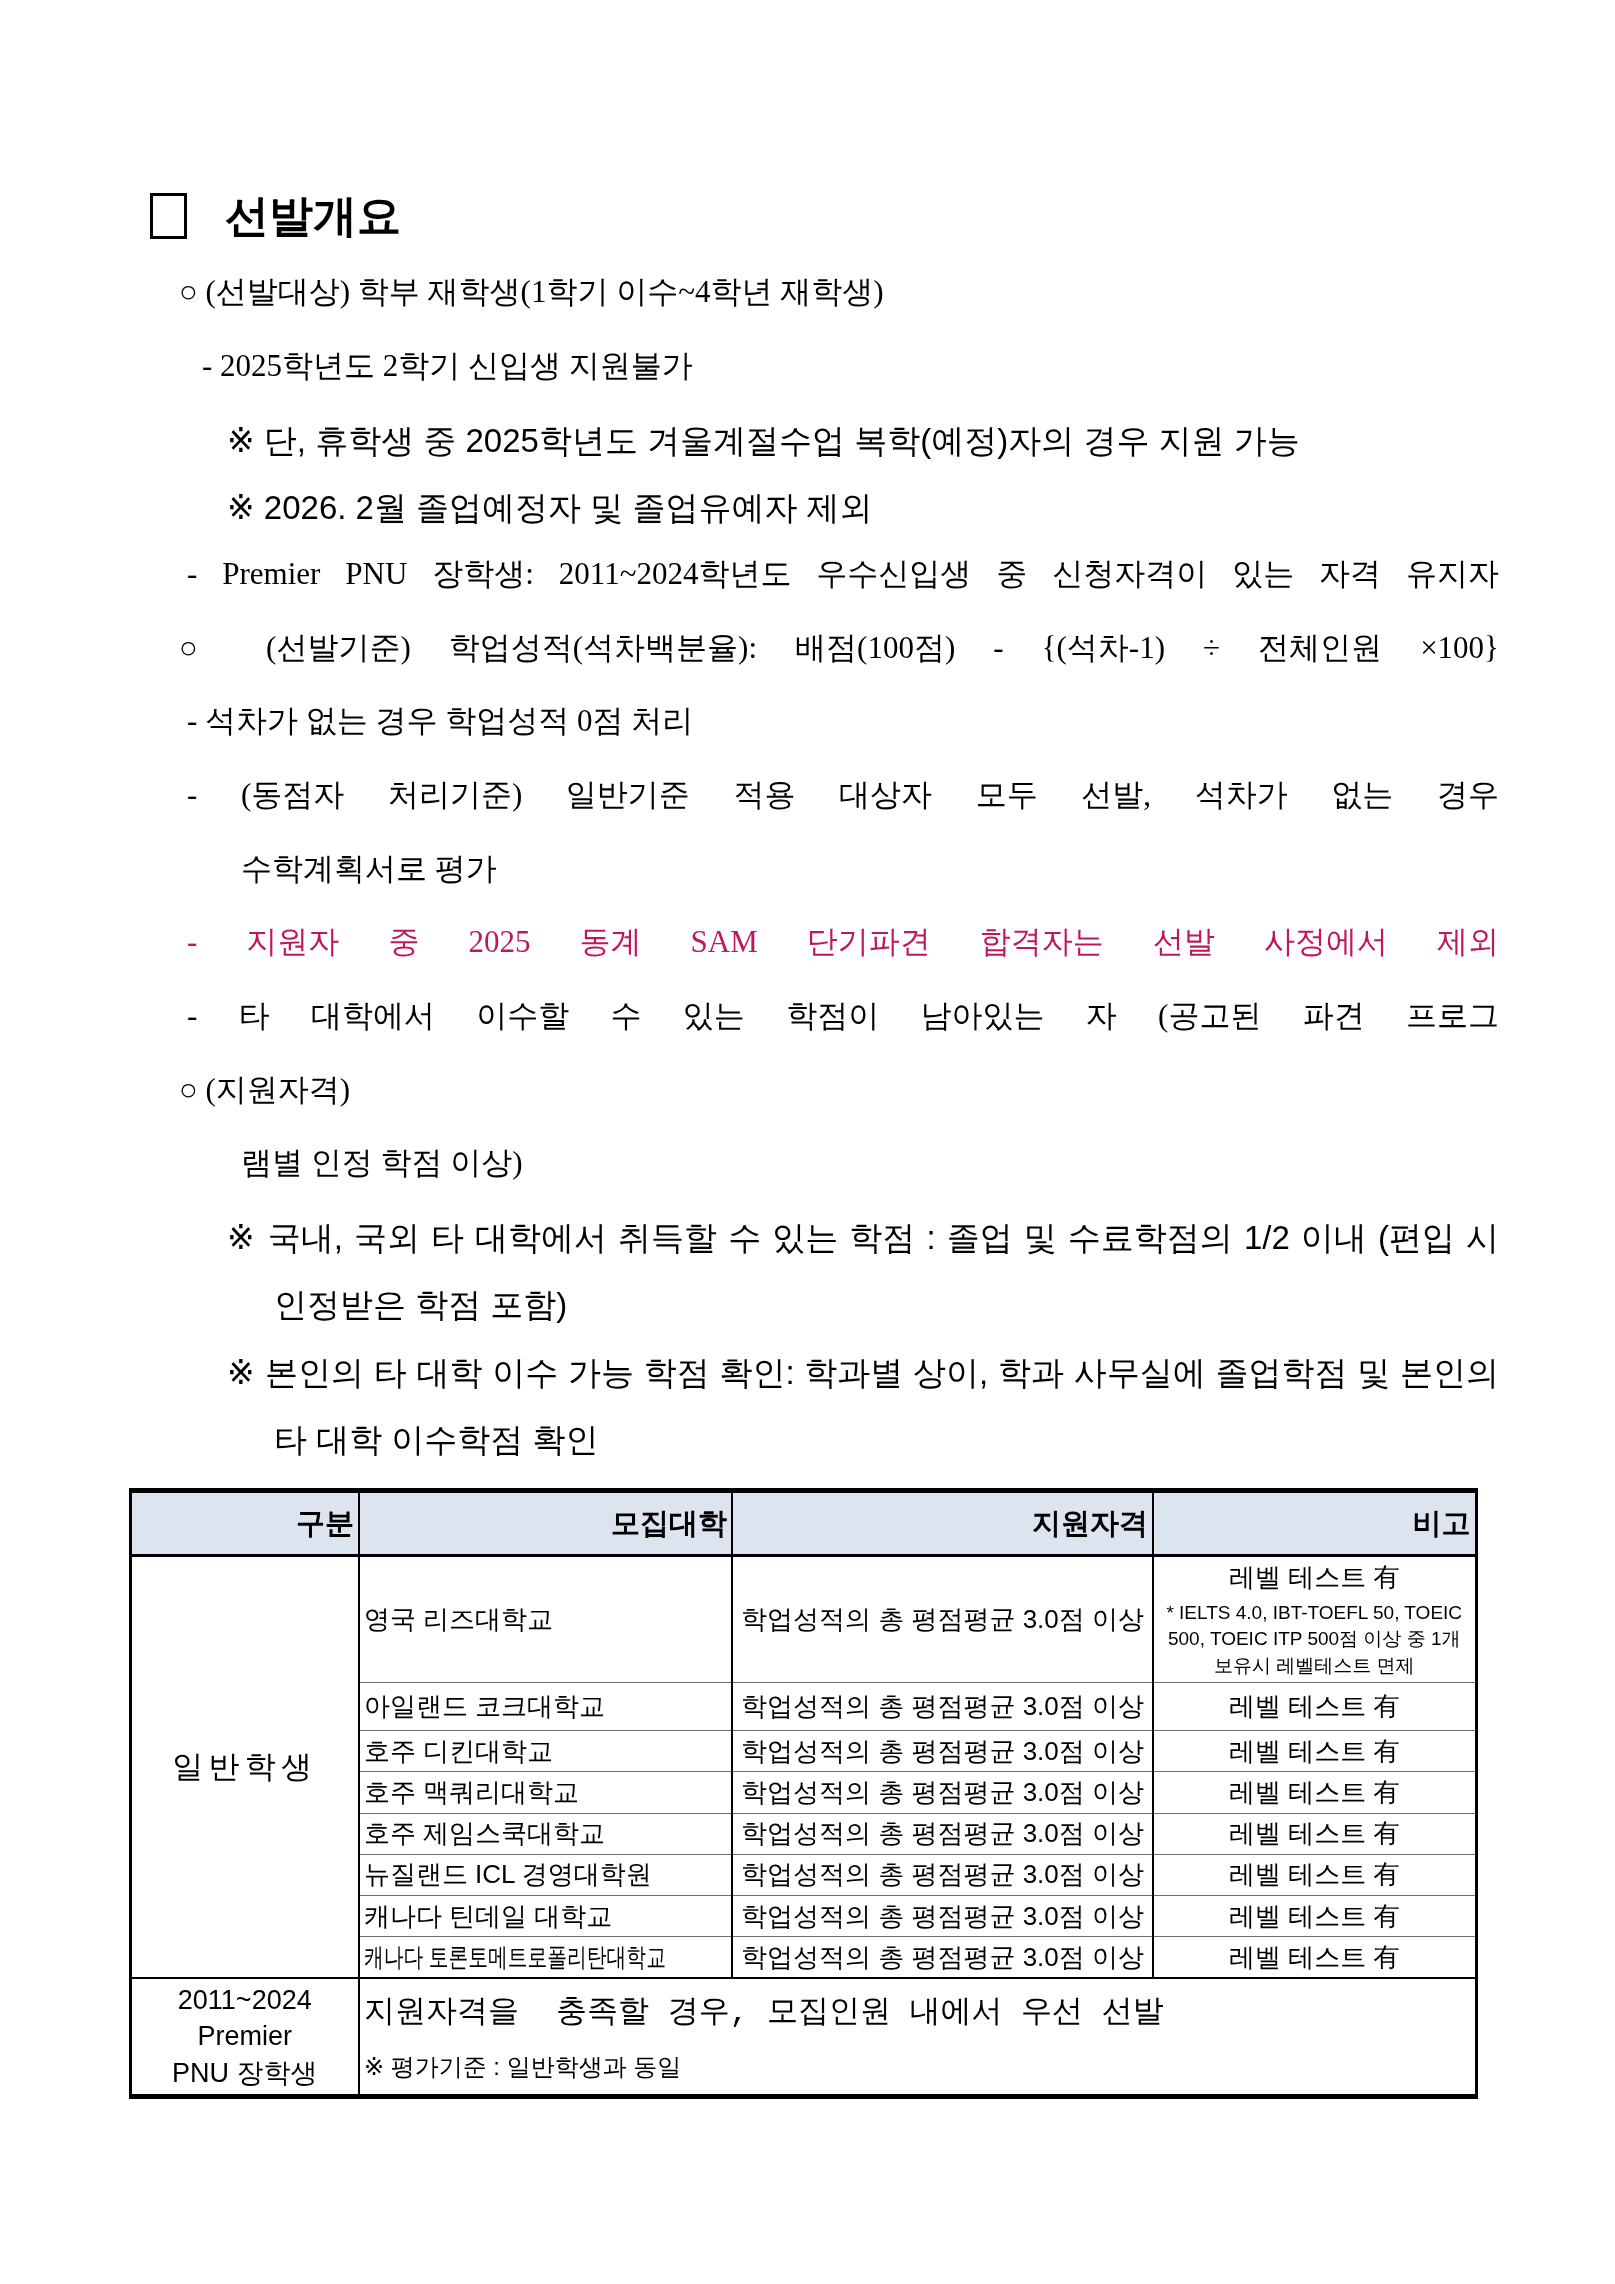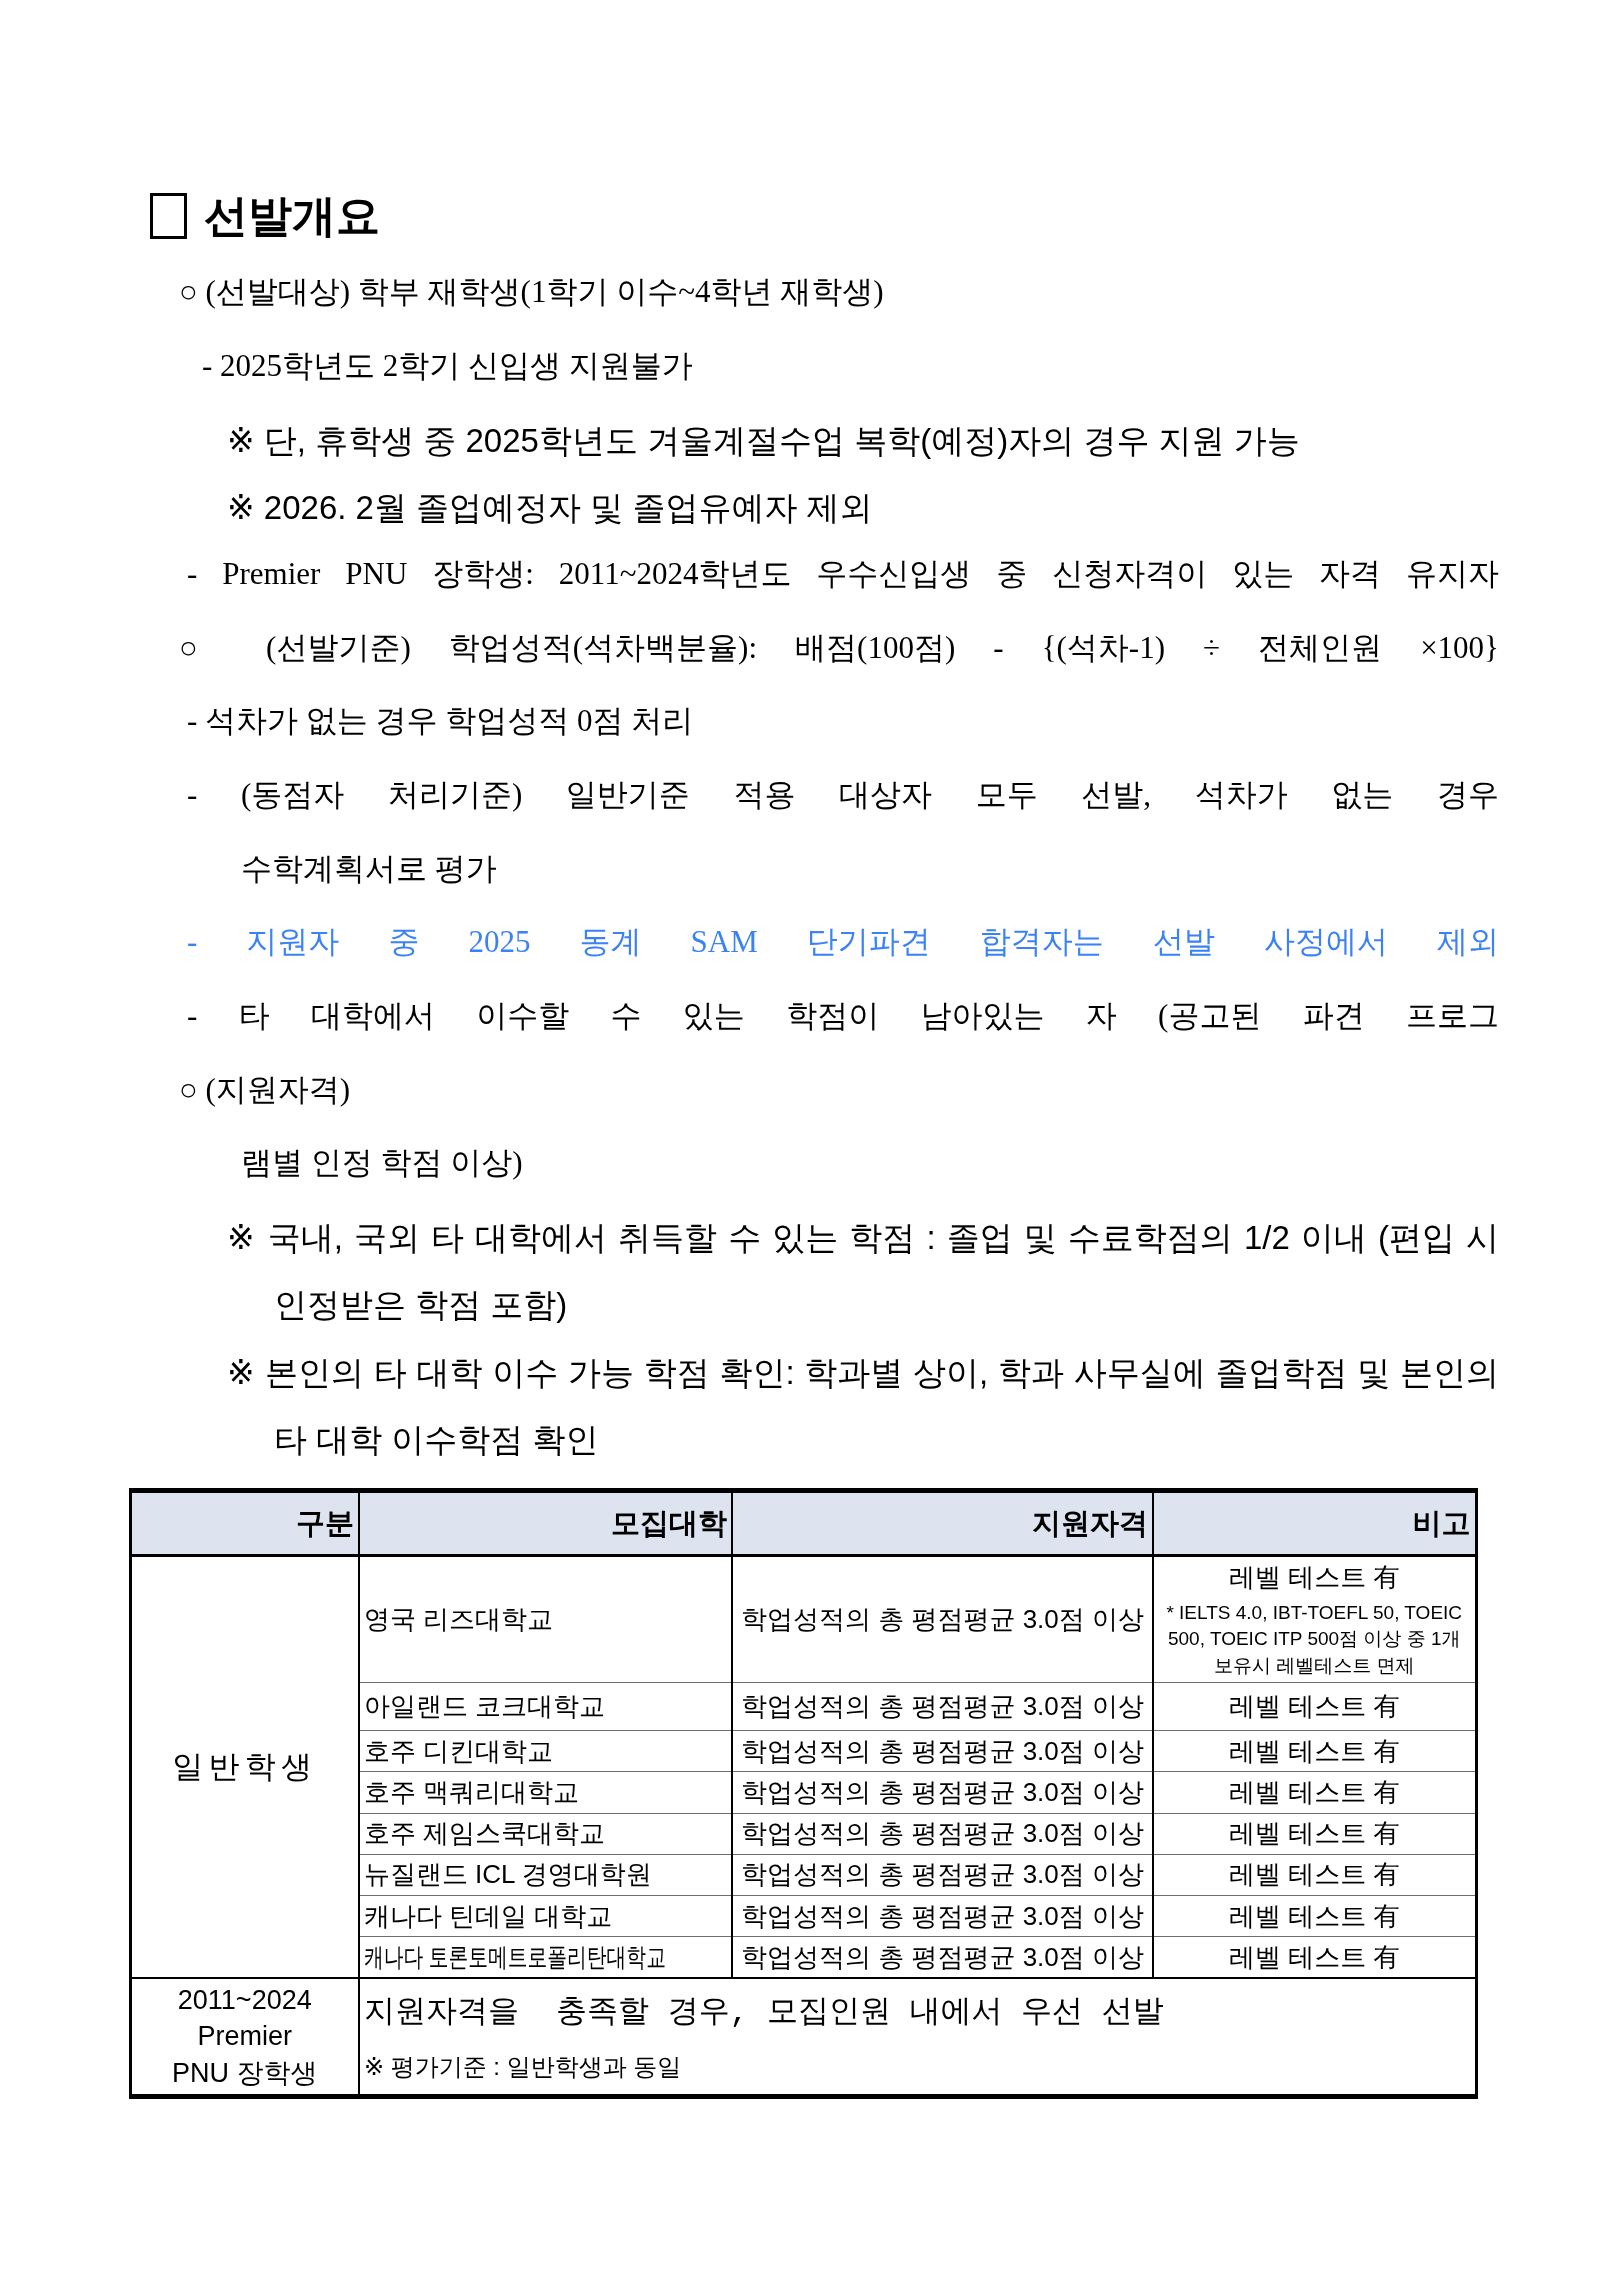--- a/index.html
+++ b/index.html
@@ -4,37 +4,37 @@
 <style>
   html,body{margin:0;padding:0;background:#ffffff;}
   .page{
     width:1616px;height:2284px;background:#ffffff;color:#000;
     box-sizing:border-box;position:relative;overflow:hidden;
     padding:192px 117px 0 150px;
     font-family:"Liberation Serif","DejaVu Serif",serif;
   }
   
   .heading{
-    display:flex;align-items:center;gap:17px;
+    display:flex;align-items:center;gap:38px;
     font-family:"Liberation Sans","DejaVu Sans",sans-serif;
     font-weight:bold;font-size:44px;line-height:1.1;
     margin:0 0 34px 0;
   }
   .sq{display:inline-block;width:31px;height:40px;border:3.3px solid #000;flex:0 0 auto;}
   
   .ln{font-size:31px;line-height:1.15;margin:0 0 38px 0;}
   .serif{font-family:"Liberation Serif","DejaVu Serif",serif;}
   .sans{font-family:"Liberation Sans","DejaVu Sans",sans-serif;}
   .c{padding-left:29px;}
   .d{padding-left:37px;}
   .d1{padding-left:52px;}
   .cont{padding-left:91px;}
   .nt{font-size:33px;line-height:1.16;margin:0 0 29px 0;padding-left:77px;}
   .ncont{padding-left:124px;}
-  .blue{color:#3b82f6;}
+  .blue{color:#be185d;}
   .fill{text-align:justify;text-align-last:justify;}
   
   table.tbl{
     border-collapse:collapse;table-layout:fixed;
     width:1345px;margin-left:-21.5px;margin-top:7.8px;
     font-family:"Liberation Sans","DejaVu Sans",sans-serif;
     border:3.9px solid #000;border-top:5.9px solid #000;border-bottom:5.9px solid #000;
   }
   .tbl th,.tbl td{border:2px solid #000;box-sizing:border-box;padding:2.6px 3.9px;vertical-align:middle;}
   .tbl thead th{

